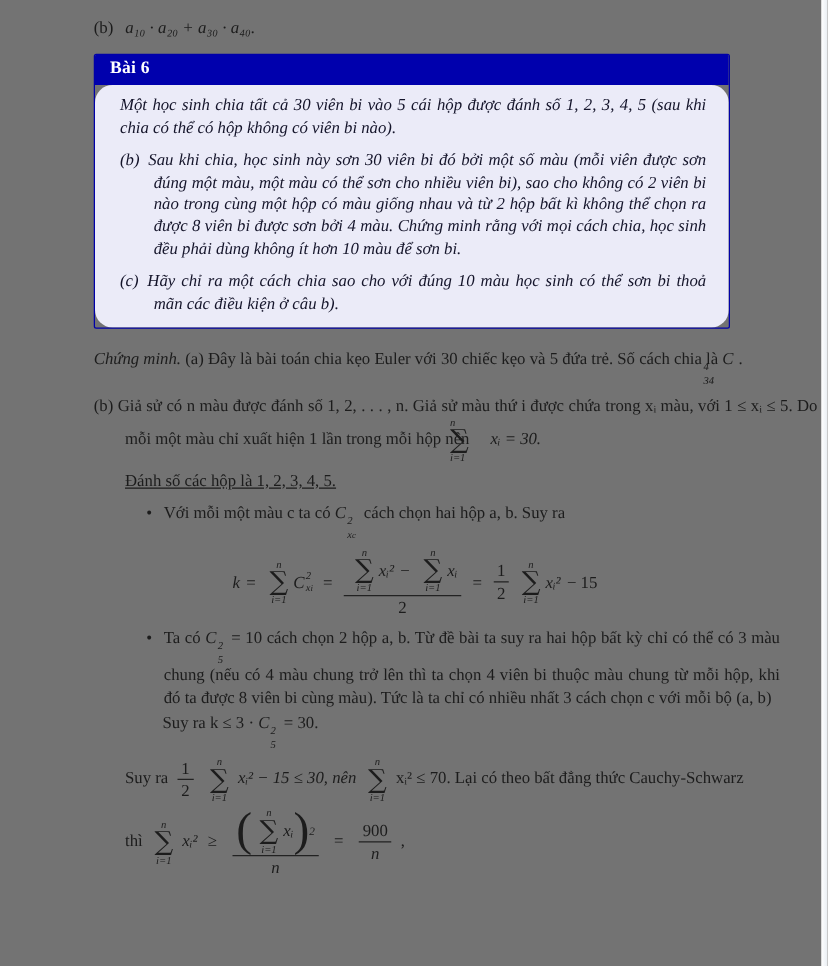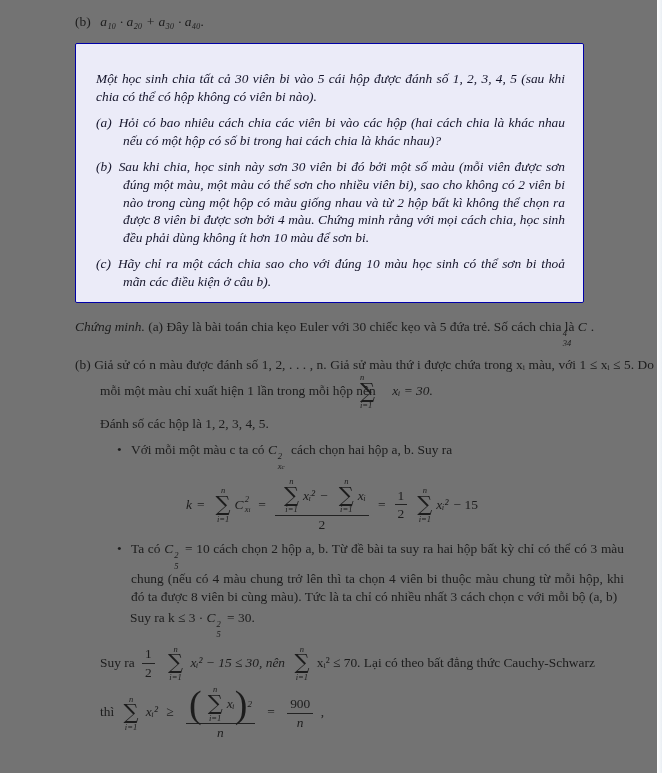--- a/index.html
+++ b/index.html
@@ -24,32 +24,32 @@
     width:509px; margin:13px 0 0 75px;
     border:1.6px solid #0000a8; border-radius:2px; overflow:hidden;
     box-sizing:border-box;
   }
   .box-header {
     background:#0000ad; color:#ffffff; font-weight:bold;
     font-size:14px; padding:3px 12px 5px 12px; letter-spacing:.2px;
   }
   .box-body {
     background:#ebebf8; font-style:italic; line-height:17.6px;
-    padding:26px 18px 11px 20px; text-align:justify; color:#14142a;
+    padding:7px 18px 11px 20px; text-align:justify; color:#14142a;border-radius:14px;
   }
   .box-body .intro { margin:0; }
   .bitem { margin:9px 0 0 0; padding-left:27px; text-indent:-27px; }
   .bitem .lbl { margin-right:7px; }
 
   
   .proof { margin:15px 8px 0 75px; line-height:17.6px; }
   .p-first { margin:0; padding-left:25px; text-indent:-25px; text-align:justify; }
   .qed { font-style:italic; }
   .p-b { margin:8px 0 0 0; padding-left:25px; text-indent:-25px; text-align:justify; }
-  .p-plain { margin:5px 0 0 25px; }
+  .p-plain { margin:5px 0 0 25px;text-decoration:underline; }
   .p-count { margin:5px 0 0 25px; text-align:justify; }
   .bullet { display:flex; margin:8px 0 0 42px; }
   .bullet .dot { width:14px; flex:none; }
   .bullet .btext { flex:1; text-align:justify; padding-right:30px; }
 
   .display-eq {
     display:flex; align-items:center; justify-content:center;
     margin:6px 60px 4px 0; font-size:13.5px;
   }
   .p-line2 { margin:3px 0 0 55px; }
@@ -91,25 +91,23 @@
 
 <div class="page">
   <div class="content">
 
     <div class="top-formula">
       <span>(b)</span>
       <span class="expr">a₁₀ · a₂₀ + a₃₀ · a₄₀.</span>
     </div>
 
     <div class="problem-box">
+      <div class="box-header">Bài 6</div>
       <div class="box-body">
         <p class="intro">Một học sinh chia tất cả 30 viên bi vào 5 cái hộp được đánh số 1, 2, 3, 4, 5 (sau khi chia có thể có hộp không có viên bi nào).</p>
-        <div class="bitem">
-          <span class="lbl">(a)</span><span>Hỏi có bao nhiêu cách chia các viên bi vào các hộp (hai cách chia là khác nhau nếu có một hộp có số bi trong hai cách chia là khác nhau)?</span>
-        </div>
         <div class="bitem">
           <span class="lbl">(b)</span><span>Sau khi chia, học sinh này sơn 30 viên bi đó bởi một số màu (mỗi viên được sơn đúng một màu, một màu có thể sơn cho nhiều viên bi), sao cho không có 2 viên bi nào trong cùng một hộp có màu giống nhau và từ 2 hộp bất kì không thể chọn ra được 8 viên bi được sơn bởi 4 màu. Chứng minh rằng với mọi cách chia, học sinh đều phải dùng không ít hơn 10 màu để sơn bi.</span>
         </div>
         <div class="bitem">
           <span class="lbl">(c)</span><span>Hãy chỉ ra một cách chia sao cho với đúng 10 màu học sinh có thể sơn bi thoả mãn các điều kiện ở câu b).</span>
         </div>
       </div>
     </div>
 
     <div class="proof">

